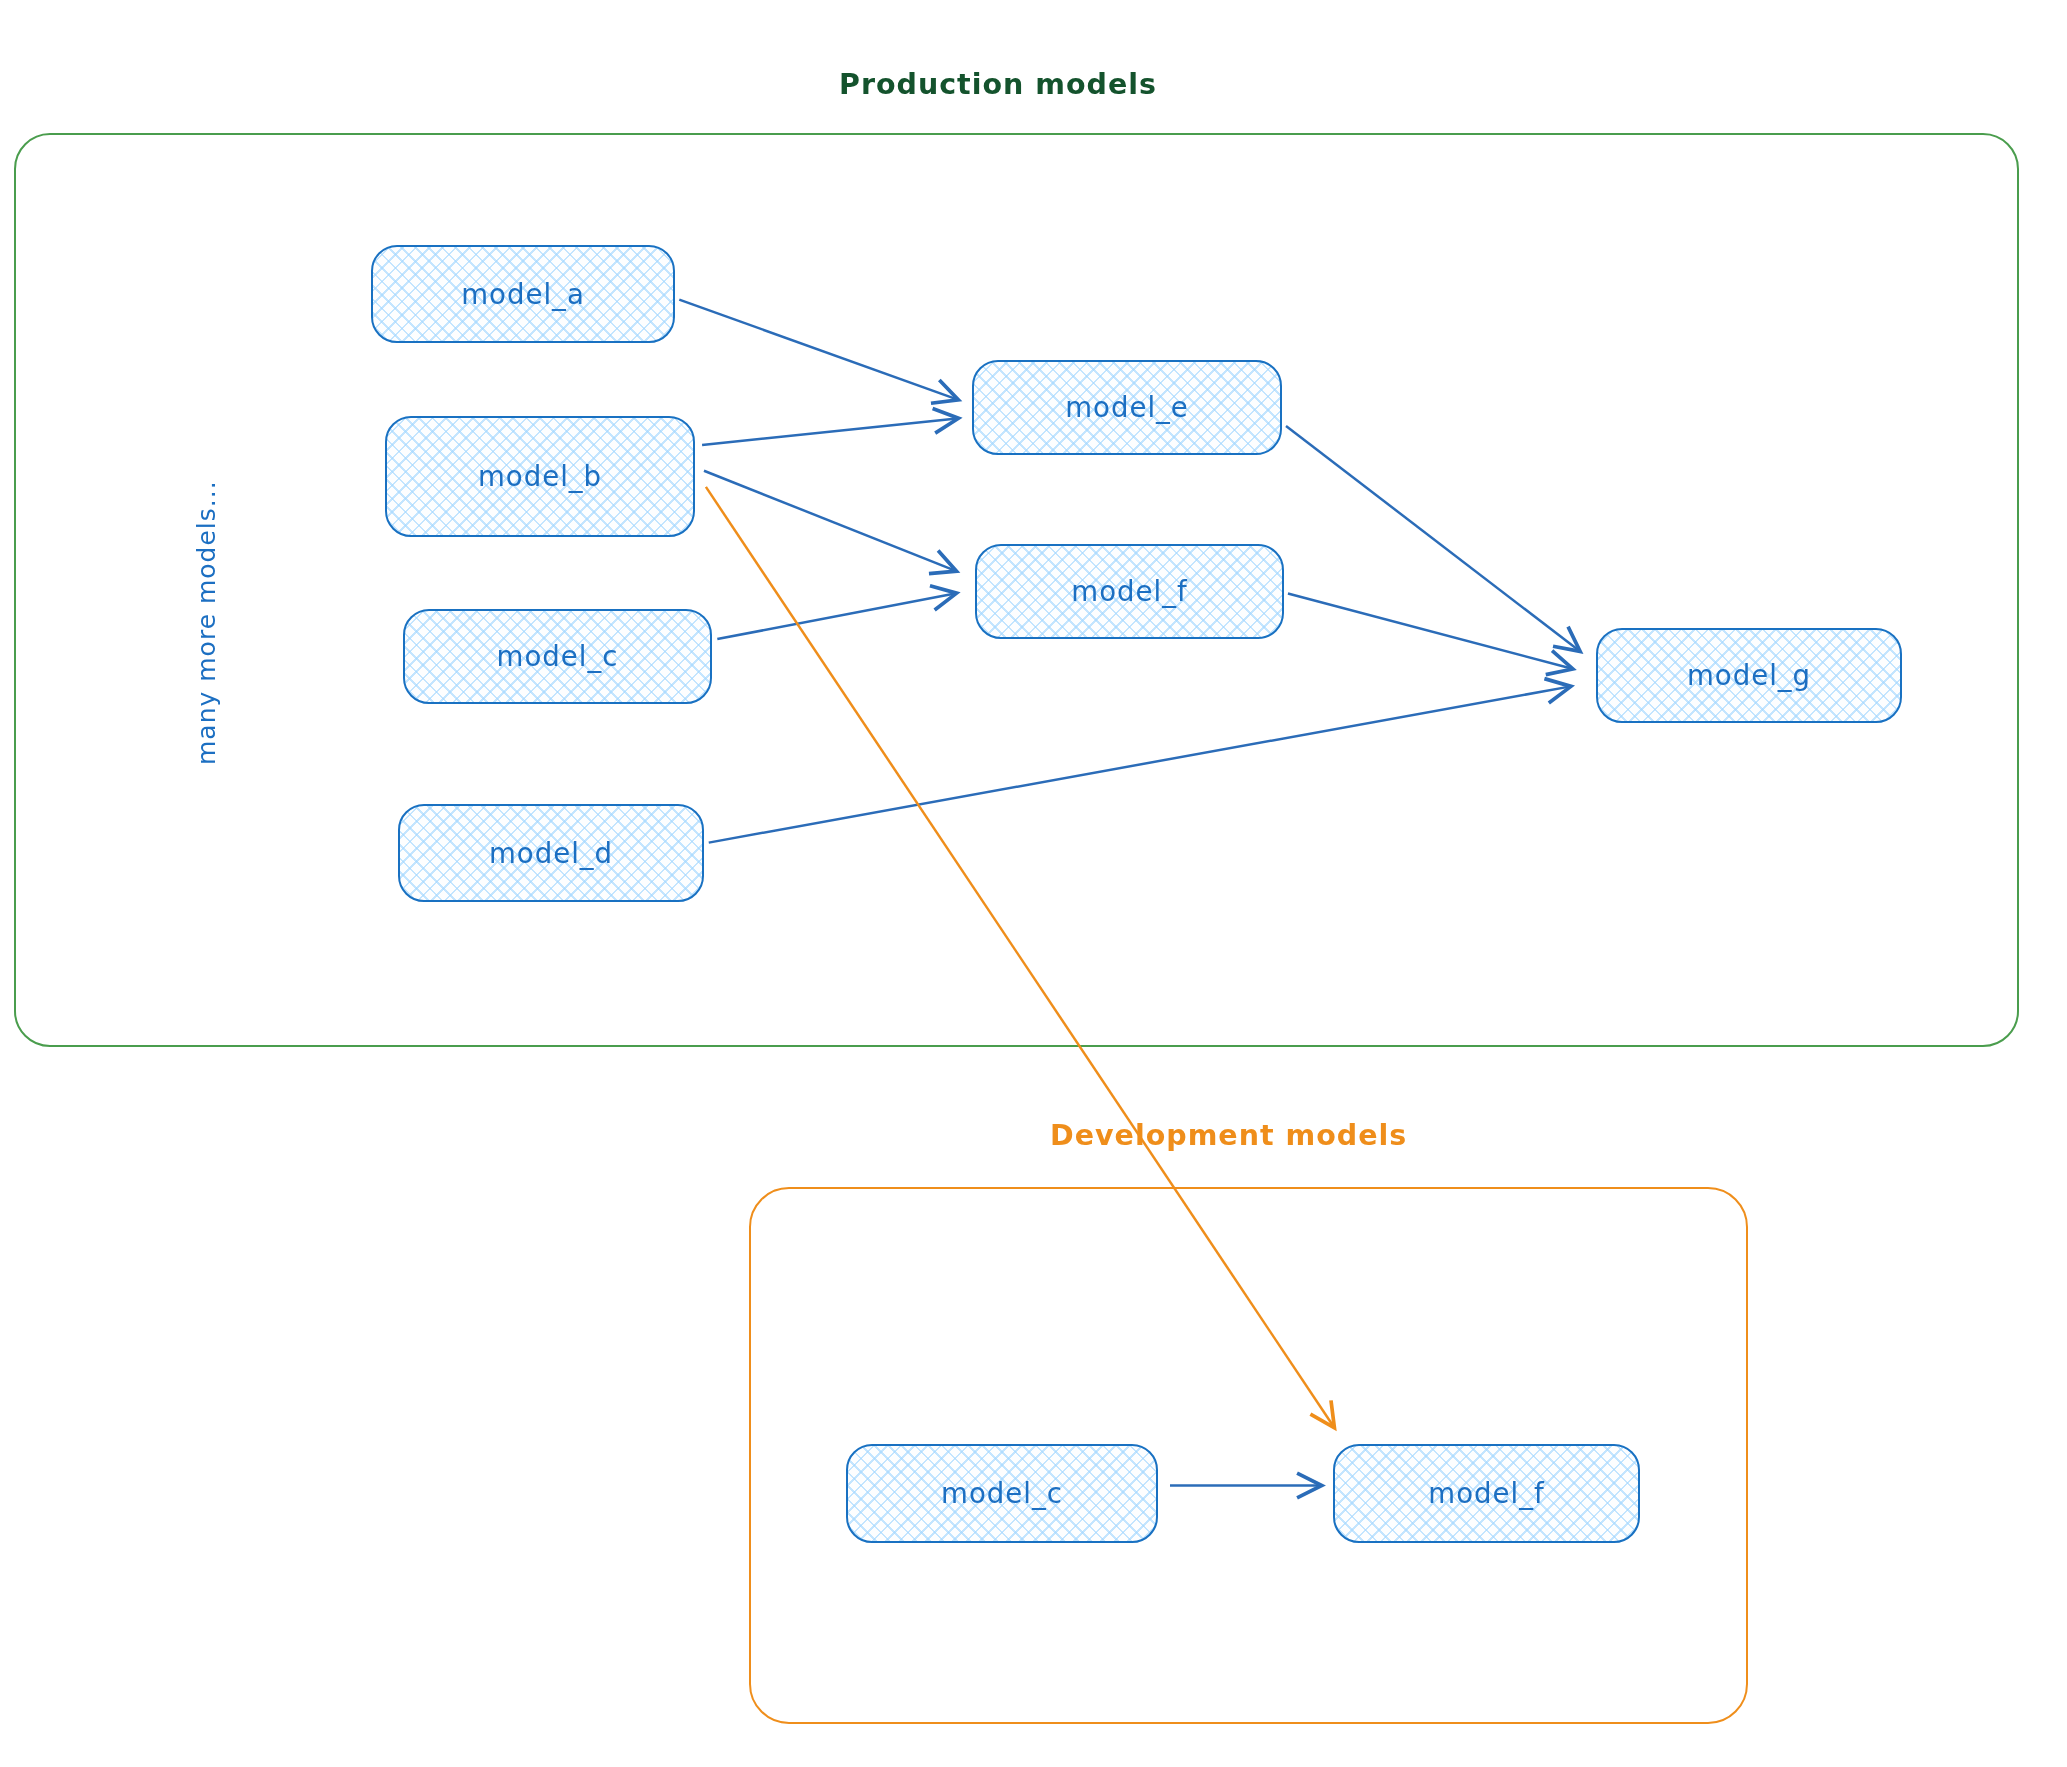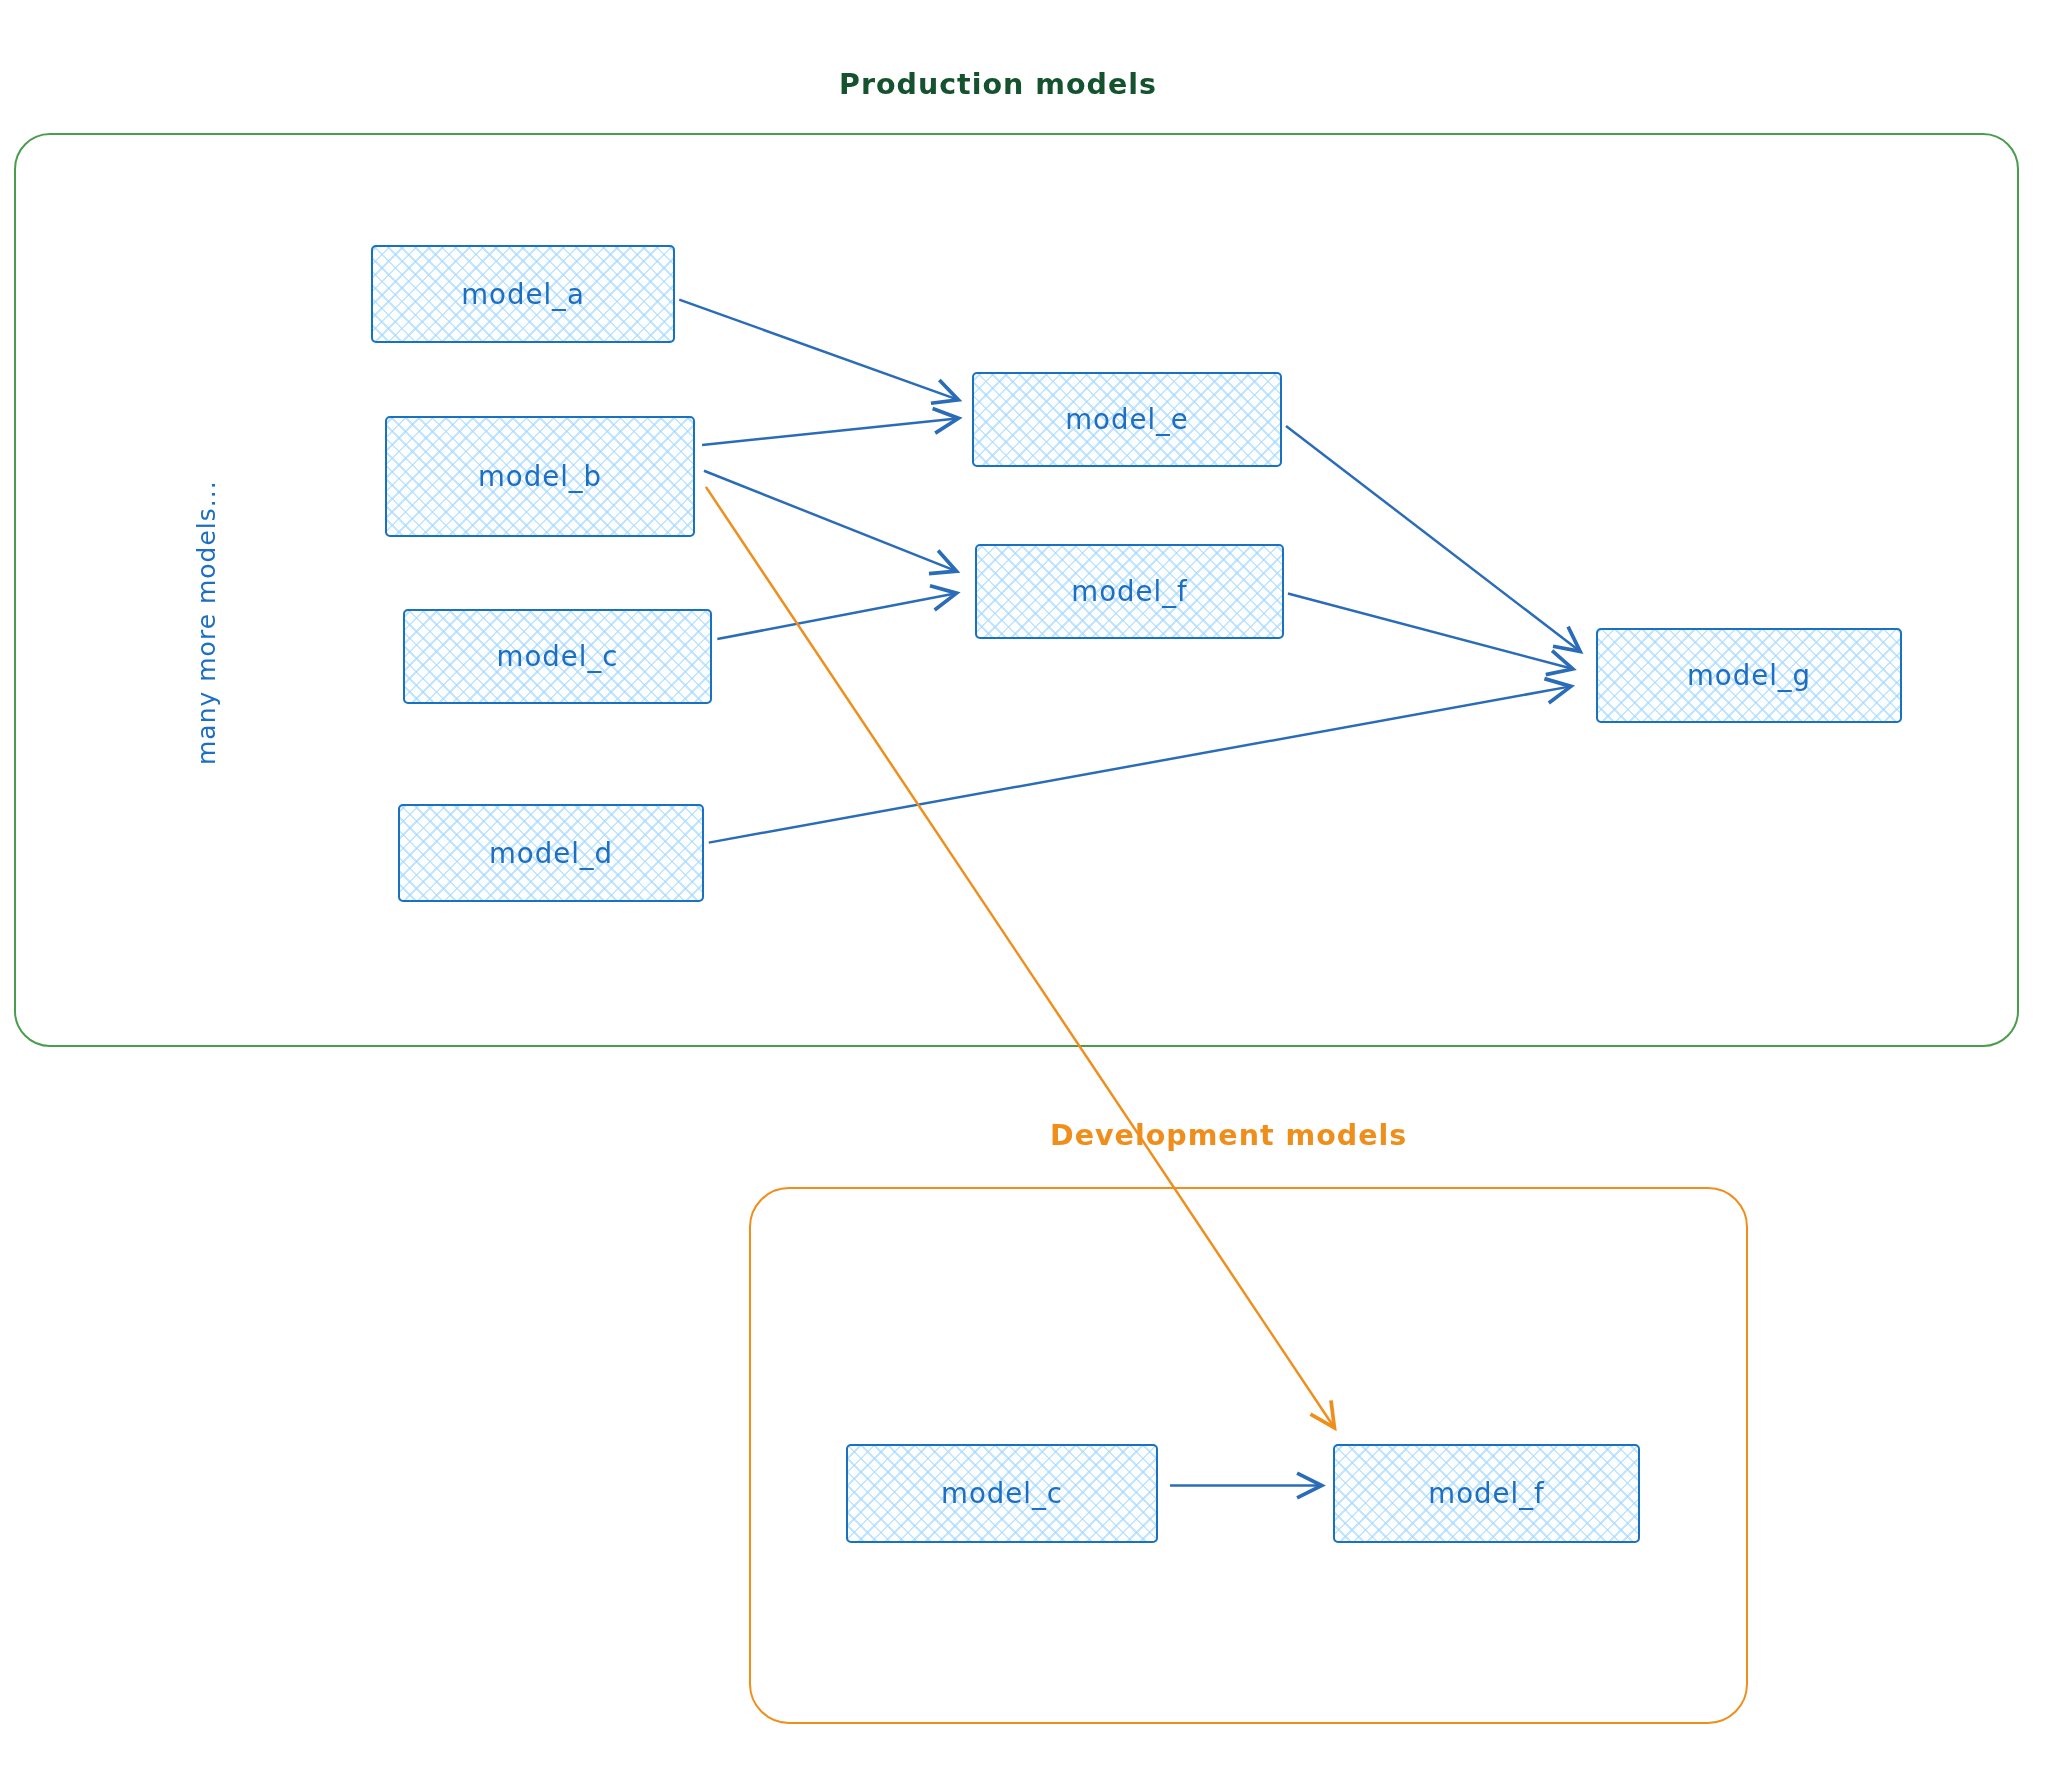--- a/index.html
+++ b/index.html
@@ -38,37 +38,37 @@
     letter-spacing: 1px;
     white-space: nowrap;
     font-weight: bold;
   }
   .zone-title.green { color: #14532d; left: 839px; top: 68px; }
   .zone-title.orange { color: #ef8e1b; left: 1050px; top: 1119px; }
   .node {
     position: absolute;
     box-sizing: border-box;
     border: 2.9px solid #1971c2;
-    border-radius: 5px;
+    border-radius: 26px;
     display: flex;
     align-items: center;
     justify-content: center;
     color: #1c6fc2;
     font-size: 27.6px;
     letter-spacing: 1px;
     background-color: #fdfeff;
     background-image:
       repeating-linear-gradient(45deg, rgba(165,216,255,0.65) 0px, rgba(165,216,255,0.65) 1.9px, transparent 1.9px, transparent 9.5px),
       repeating-linear-gradient(-45deg, rgba(165,216,255,0.65) 0px, rgba(165,216,255,0.65) 1.9px, transparent 1.9px, transparent 9.5px);
   }
   .node-a { left: 371px; top: 245px; width: 304px; height: 98px; }
   .node-b { left: 385px; top: 416px; width: 310px; height: 121px; }
   .node-c { left: 403px; top: 609px; width: 309px; height: 95px; }
   .node-d { left: 398px; top: 804px; width: 306px; height: 98px; }
-  .node-e { left: 972px; top: 360px; width: 310px; height: 95px; margin-top: 12px; }
+  .node-e { left: 972px; top: 360px; width: 310px; height: 95px; }
   .node-f { left: 975px; top: 544px; width: 309px; height: 95px; }
   .node-g { left: 1596px; top: 628px; width: 306px; height: 95px; align-items: center; }
   .node-dev-c { left: 846px; top: 1444px; width: 312px; height: 99px; }
   .node-dev-f { left: 1333px; top: 1444px; width: 307px; height: 99px; }
   .side-note {
     position: absolute;
     left: 192px;
     top: 487px;
     height: 278px;
     color: #1c6fc2;

